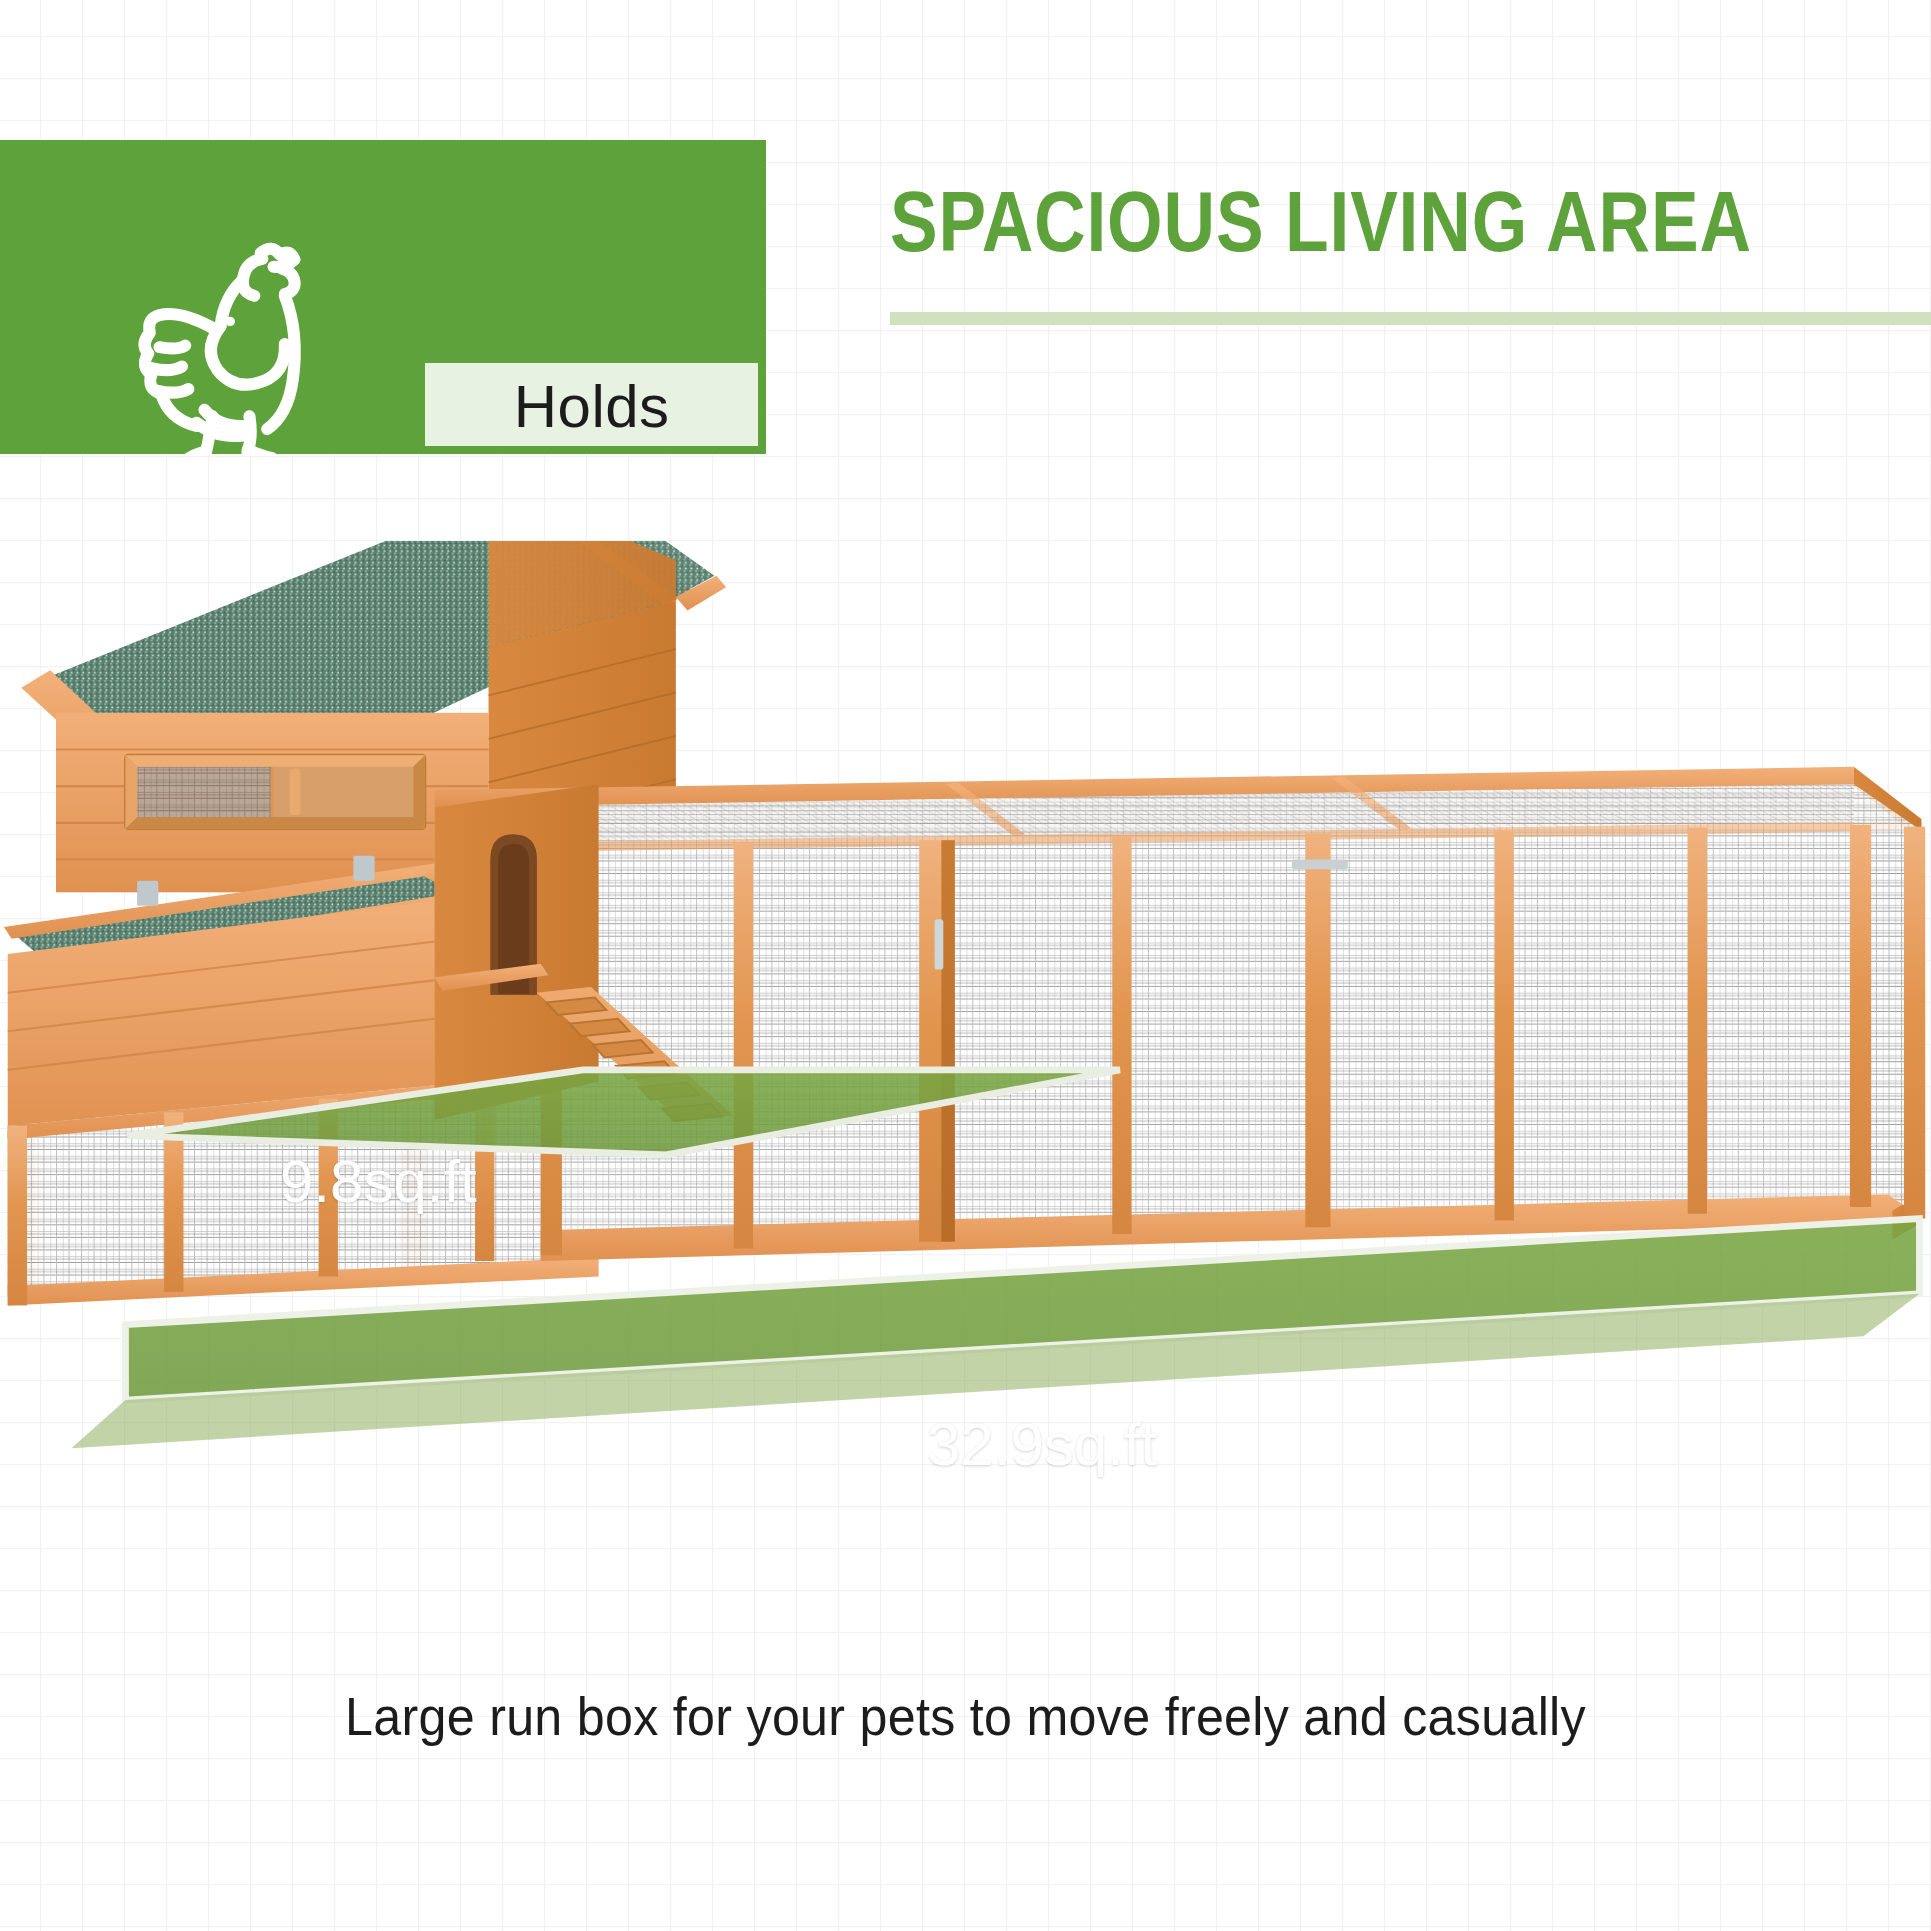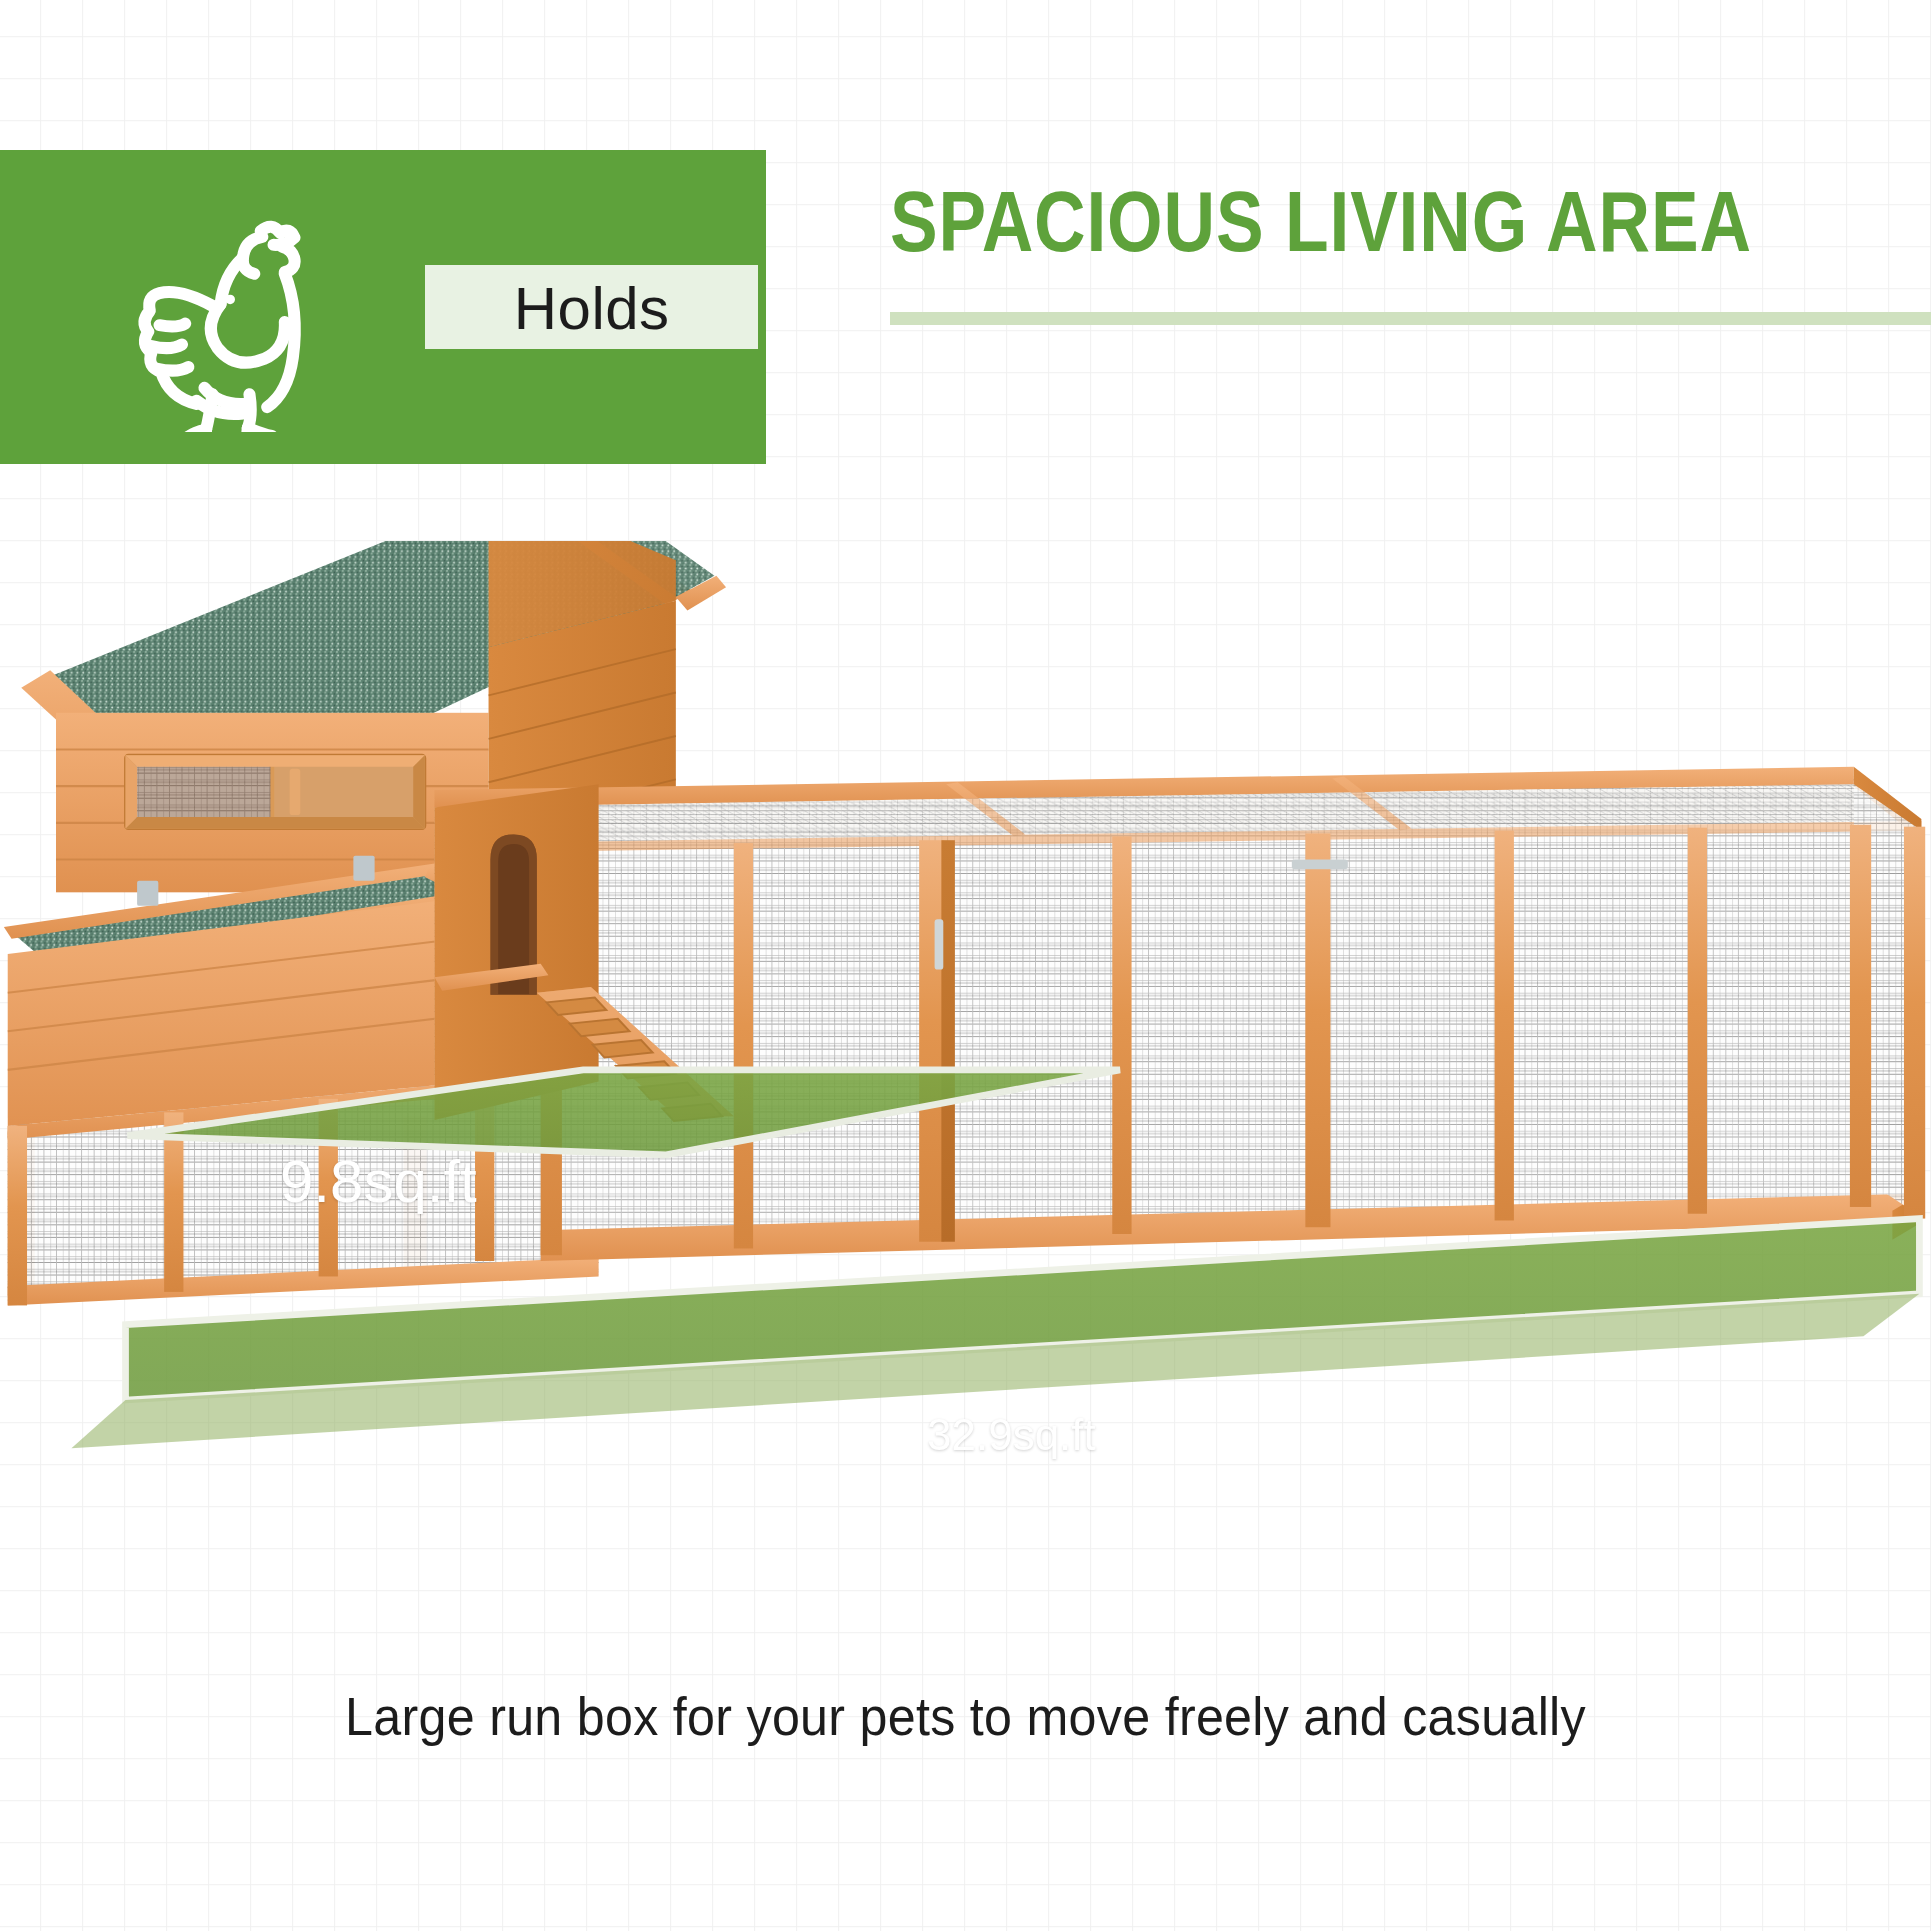--- a/index.html
+++ b/index.html
@@ -20,21 +20,21 @@
       linear-gradient(to bottom, #f0f0f0 1.5px, transparent 1.5px);
     background-size:42px 42px;
     background-position:-1.9px -5.8px;
   }
 
   
   #badge{
     position:absolute; left:0; top:140px;
     width:766px; height:314px;
     background:var(--brand,#5ea23b);
-    display:flex; align-items:center;margin-top:10px;
+    display:flex; align-items:flex-end;
   }
   #badge-icon-cell{
     width:425px; display:flex; align-items:center; justify-content:center;
   }
   #hen-icon{ width:241px; height:249px; display:block; }
   #badge-text-cell{
     flex:1; margin:7.7px 7.7px 7.7px 0;
     background:rgba(255,255,255,0.86);
     display:flex; flex-direction:column;
     align-items:center; justify-content:space-between;
@@ -84,21 +84,21 @@
     transform:scaleX(.93);
   }
 
   
   .area-text{
     position:absolute; color:#ffffff; font-weight:400;
     text-shadow:0 1px 2.9px rgba(0,0,0,.18);
     white-space:nowrap; pointer-events:none;
   }
   #area-coop-text{ left:280px; top:1147px; font-size:60px; }
-  #area-run-text { left:927px; top:1410px; font-size:44px; }
+  #area-run-text { left:927px; top:1410px; font-size:60px; }
 </style>
 </head>
 <body>
 
 <div id="grid-bg"></div>
 
 <div id="badge" style="background: rgb(94, 162, 59);">
 
   <div id="badge-icon-cell">
     <svg id="hen-icon" viewBox="0 0 300 300" fill="none" stroke="#ffffff" stroke-width="15" stroke-linecap="round" stroke-linejoin="round">

